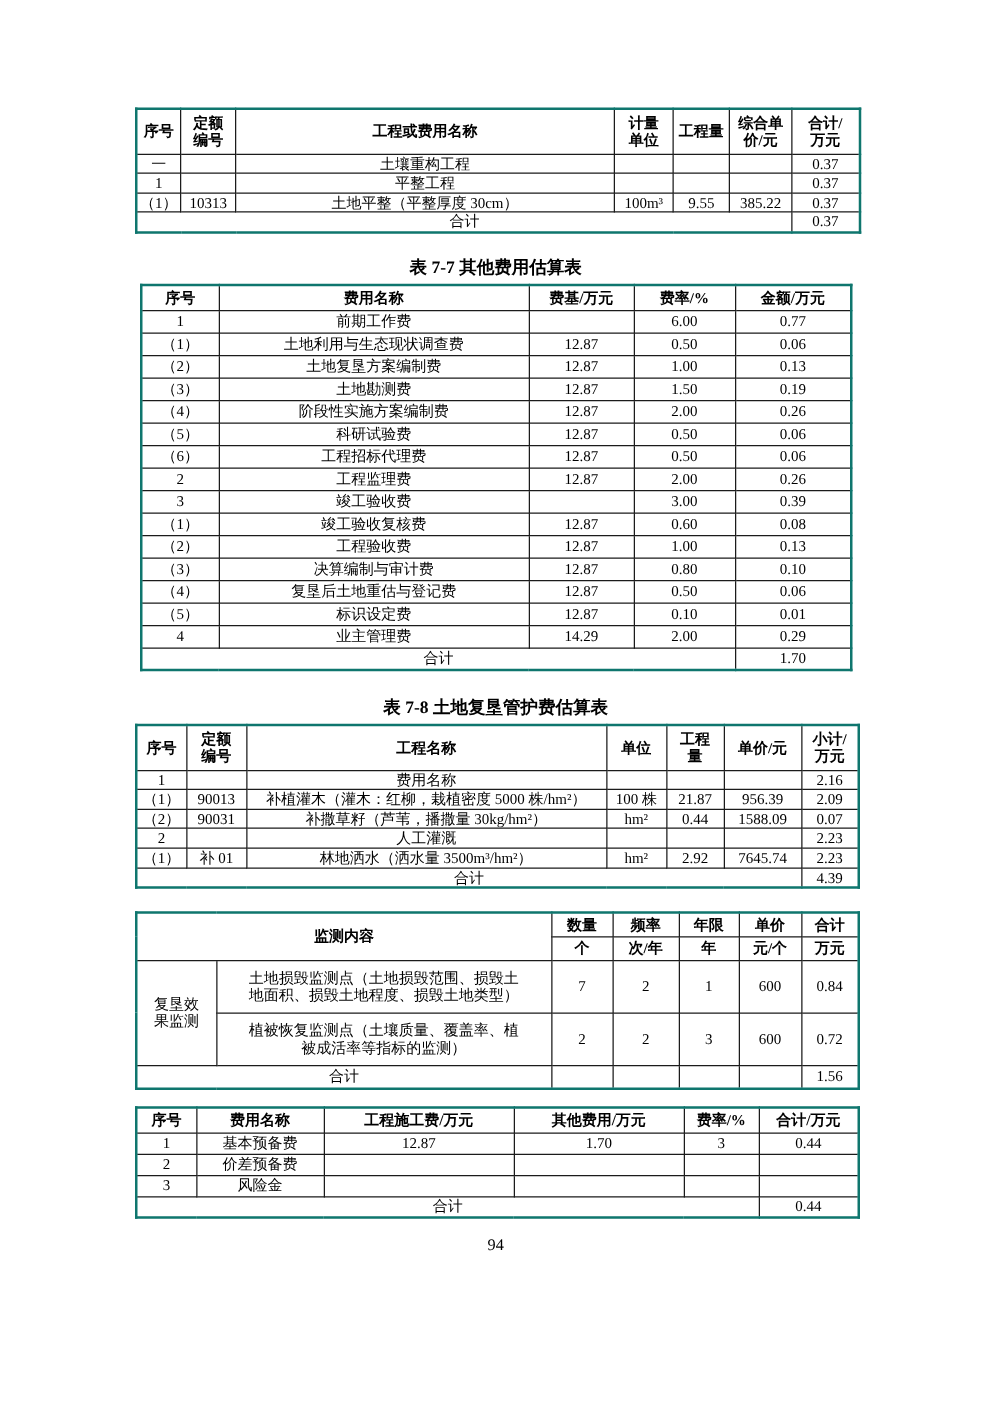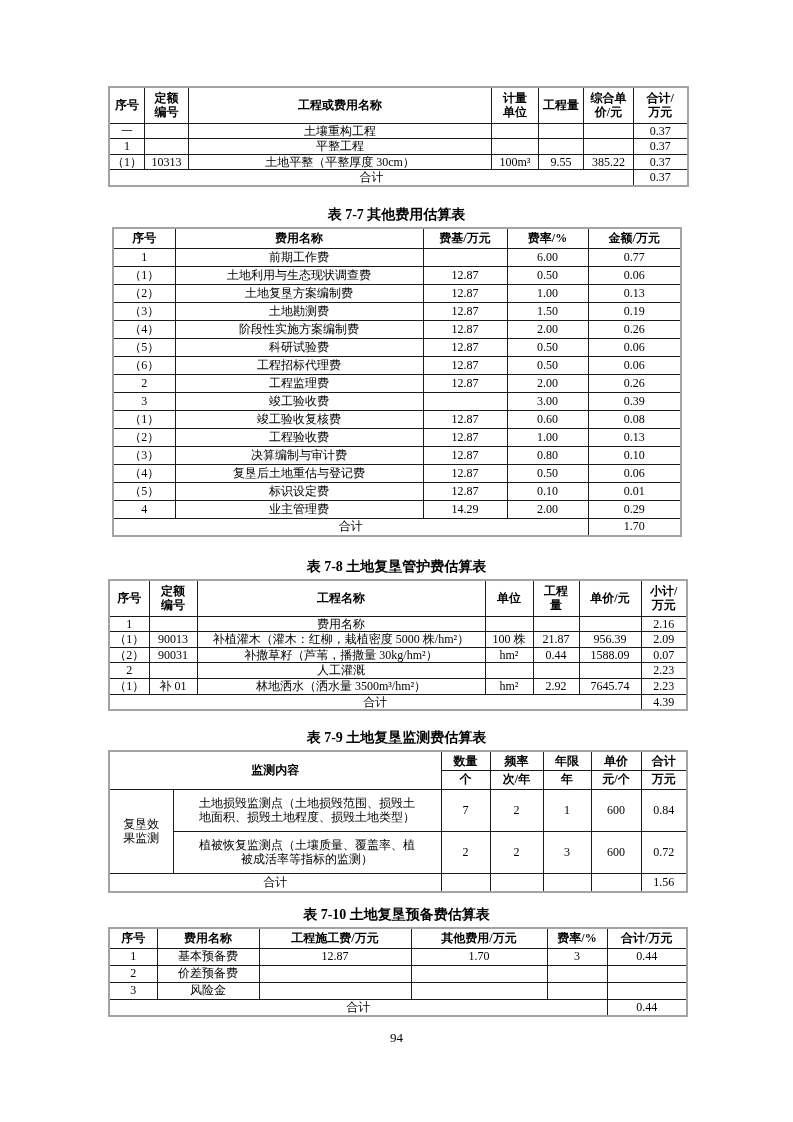--- a/index.html
+++ b/index.html
@@ -8,21 +8,21 @@
     font-family:"Liberation Serif","DejaVu Serif",serif;
     color:#000;position:relative;overflow:hidden;
   }
   .content{padding-top:86px;}
   .tbl-title{
     text-align:center;font-weight:bold;font-size:14px;
     margin:0 0 4px 0;line-height:17px;
   }
   table{
     border-collapse:collapse;table-layout:fixed;
-    margin-left:108px;border:2px solid #a3a3a3;
+    margin-left:108px;border:2px solid #0f766e;
   }
   table.t7{margin-left:112px;}
   th,td{
     border:1px solid #1b1b1b;
     font-size:12px;text-align:center;vertical-align:middle;
     padding:0 2px;line-height:1.22;overflow:hidden;
     white-space:pre-line;
   }
   th{font-weight:bold;}
   .t6 tr,.t8 tr{height:15.5px;}
@@ -309,21 +309,20 @@
     </tr>
     <tr>
       <td colspan="6">合计</td>
       <td>4.39</td>
     </tr>
   </tbody>
     </table>
 
   <div class="gap18"></div>
 
-  <div class="tbl-title">表 7-9 土地复垦监测费估算表</div>
   <table class="t9">
     <colgroup>
       <col style="width:64px">
         <col style="width:268px">
         <col style="width:49px">
         <col style="width:53px">
         <col style="width:48px">
         <col style="width:50px">
         <col style="width:46px">
     </colgroup>
@@ -369,21 +368,20 @@
       <td></td>
       <td></td>
       <td></td>
       <td>1.56</td>
     </tr>
   </tbody>
     </table>
 
   <div class="gap13"></div>
 
-  <div class="tbl-title">表 7-10 土地复垦预备费估算表</div>
   <table class="t10">
     <colgroup>
       <col style="width:48px">
         <col style="width:102px">
         <col style="width:152px">
         <col style="width:136px">
         <col style="width:60px">
         <col style="width:80px">
     </colgroup>
     <tbody>

